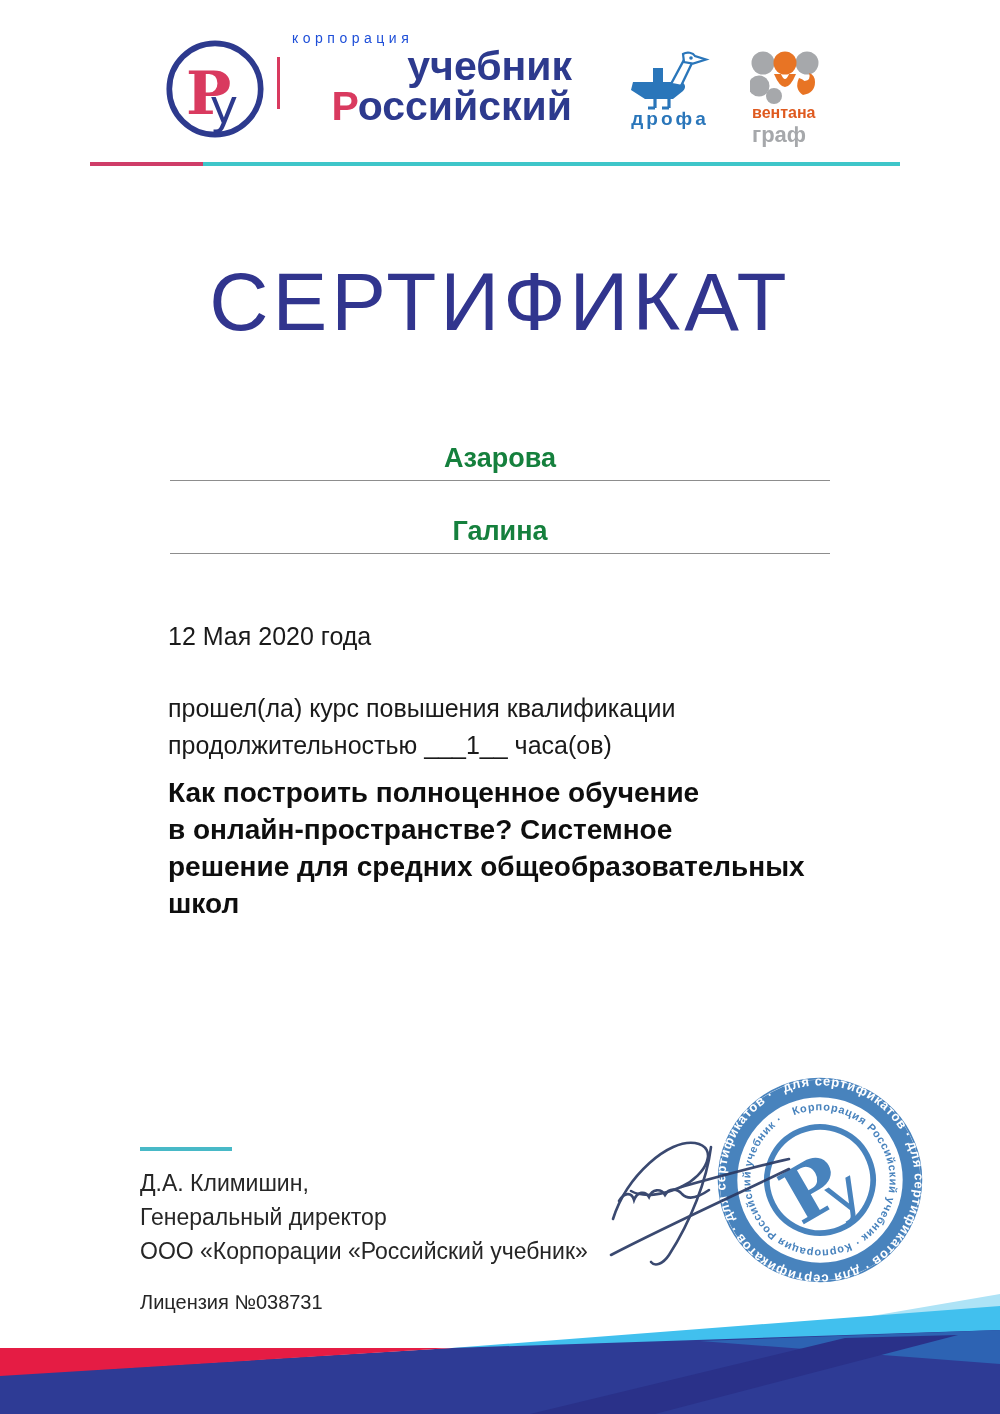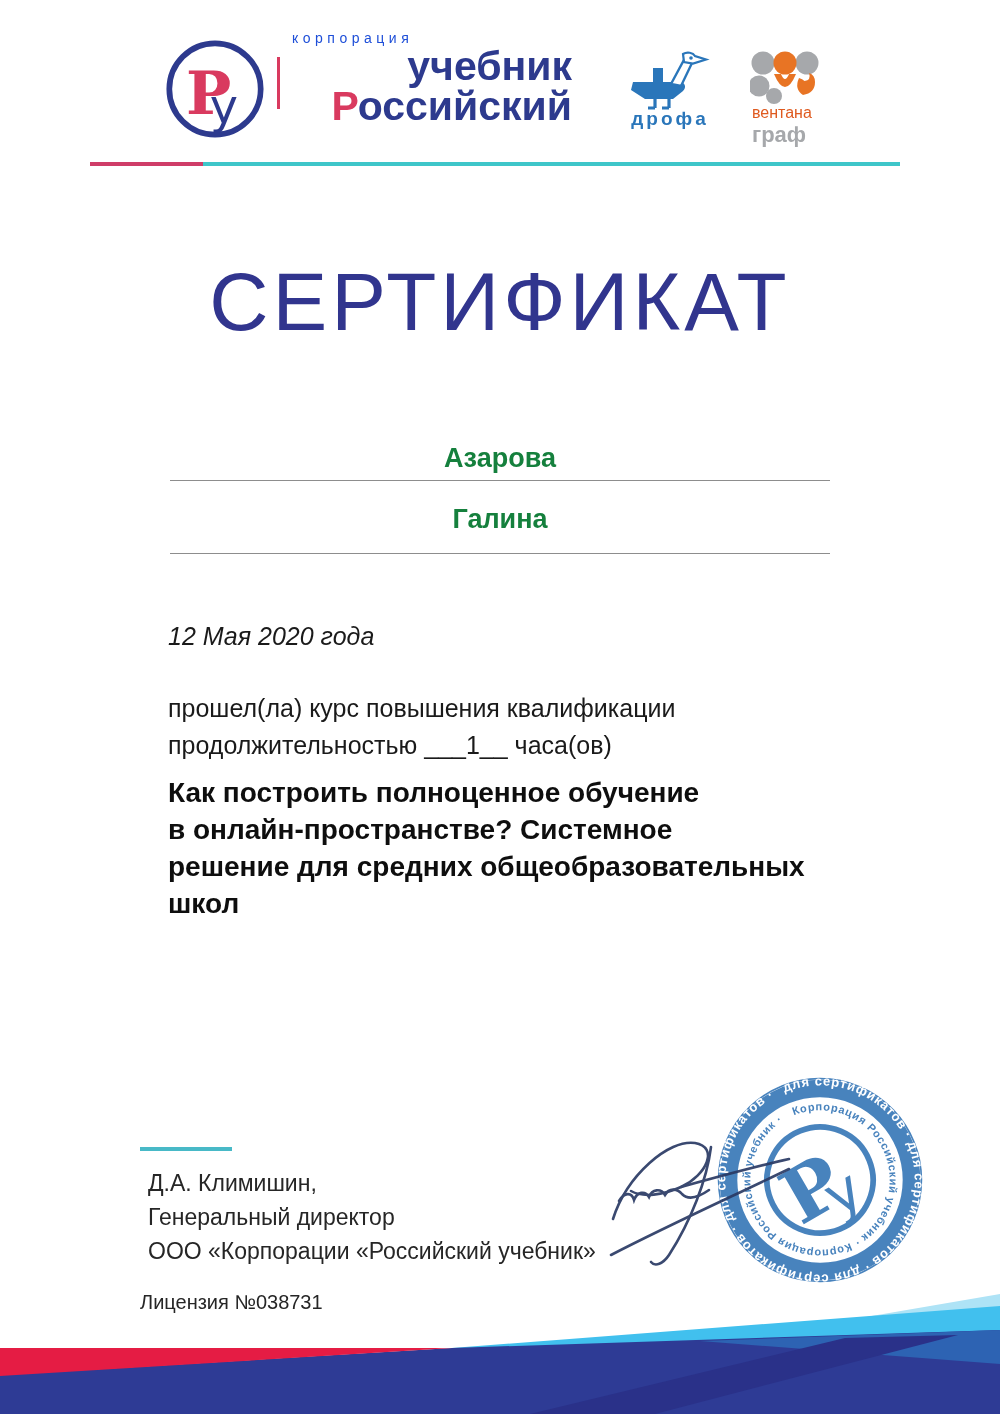--- a/index.html
+++ b/index.html
@@ -11,46 +11,46 @@
   .emblem{left:161px;top:35px;width:108px;height:108px;}
   .logo-divider{left:277px;top:57px;width:3px;height:52px;background:#d93a5f;}
   .brand{left:288px;top:30px;width:284px;}
   .kicker{font-size:14px;letter-spacing:4.5px;color:#1d4ed8;padding-left:4px;}
   .brand-line{font-size:41px;font-weight:bold;color:#2d3a8e;text-align:right;line-height:40px;}
   .brand-line .red{color:#d93a5f;}
   .drofa-svg{left:626px;top:50px;width:84px;height:62px;}
   .drofa-label{left:618px;top:108px;width:104px;text-align:center;font-size:19px;font-weight:bold;
                letter-spacing:3px;color:#2a76ba;}
   .ventana-svg{left:750px;top:50px;width:78px;height:54px;}
-  .ventana-1{left:752px;top:104px;font-size:16px;font-weight:normal;color:#df5a1f;text-align:right;}
+  .ventana-1{left:752px;top:104px;font-size:16px;font-weight:bold;color:#df5a1f;text-align:right;}
   .ventana-2{left:752px;top:122px;font-size:22px;font-weight:bold;color:#a6a8ab;}
   .rule{left:90px;top:162px;width:810px;height:4px;display:flex;}
   .rule .r{width:113px;height:100%;background:#cf3d68;}
   .rule .t{flex:1;height:100%;background:#3ec6c9;}
 
   
   .cert-title{left:0;top:255px;width:1000px;text-align:center;font-size:82px;letter-spacing:4px;
               color:#31358e;font-weight:400;}
 
   
   .name{left:0;width:1000px;text-align:center;font-size:27px;font-weight:bold;color:#15803d;}
   .name1{top:443px;}
-  .name2{top:504px;}
+  .name2{top:516px;}
   .uline{left:170px;width:660px;height:1px;background:#8d8d8d;}
   .uline1{top:480px;}
   .uline2{top:553px;}
 
   
-  .date{left:168px;top:622px;font-size:25px;font-style:italic;}
+  .date{left:168px;top:622px;font-size:25px;}
   .para{left:168px;top:690px;font-size:25px;line-height:37px;}
   .course{left:168px;top:774px;font-size:28px;font-weight:bold;line-height:37px;color:#0e0e0e;}
 
   
   .teal-line{left:140px;top:1147px;width:92px;height:4px;background:#48b9c7;}
-  .sig-block{left:140px;top:1166px;font-size:23px;line-height:34px;color:#262626;margin-left:8px;}
+  .sig-block{left:140px;top:1166px;font-size:23px;line-height:34px;color:#262626;}
   .license{left:140px;top:1291px;font-size:20px;color:#262626;}
   .seal-svg{left:716px;top:1076px;width:208px;height:208px;}
   .signature-svg{left:583px;top:1113px;width:210px;height:160px;}
   .band-svg{left:0;top:1290px;width:1000px;height:124px;display:block;}
 </style>
 </head>
 <body>
 
 <div class="page">
 

